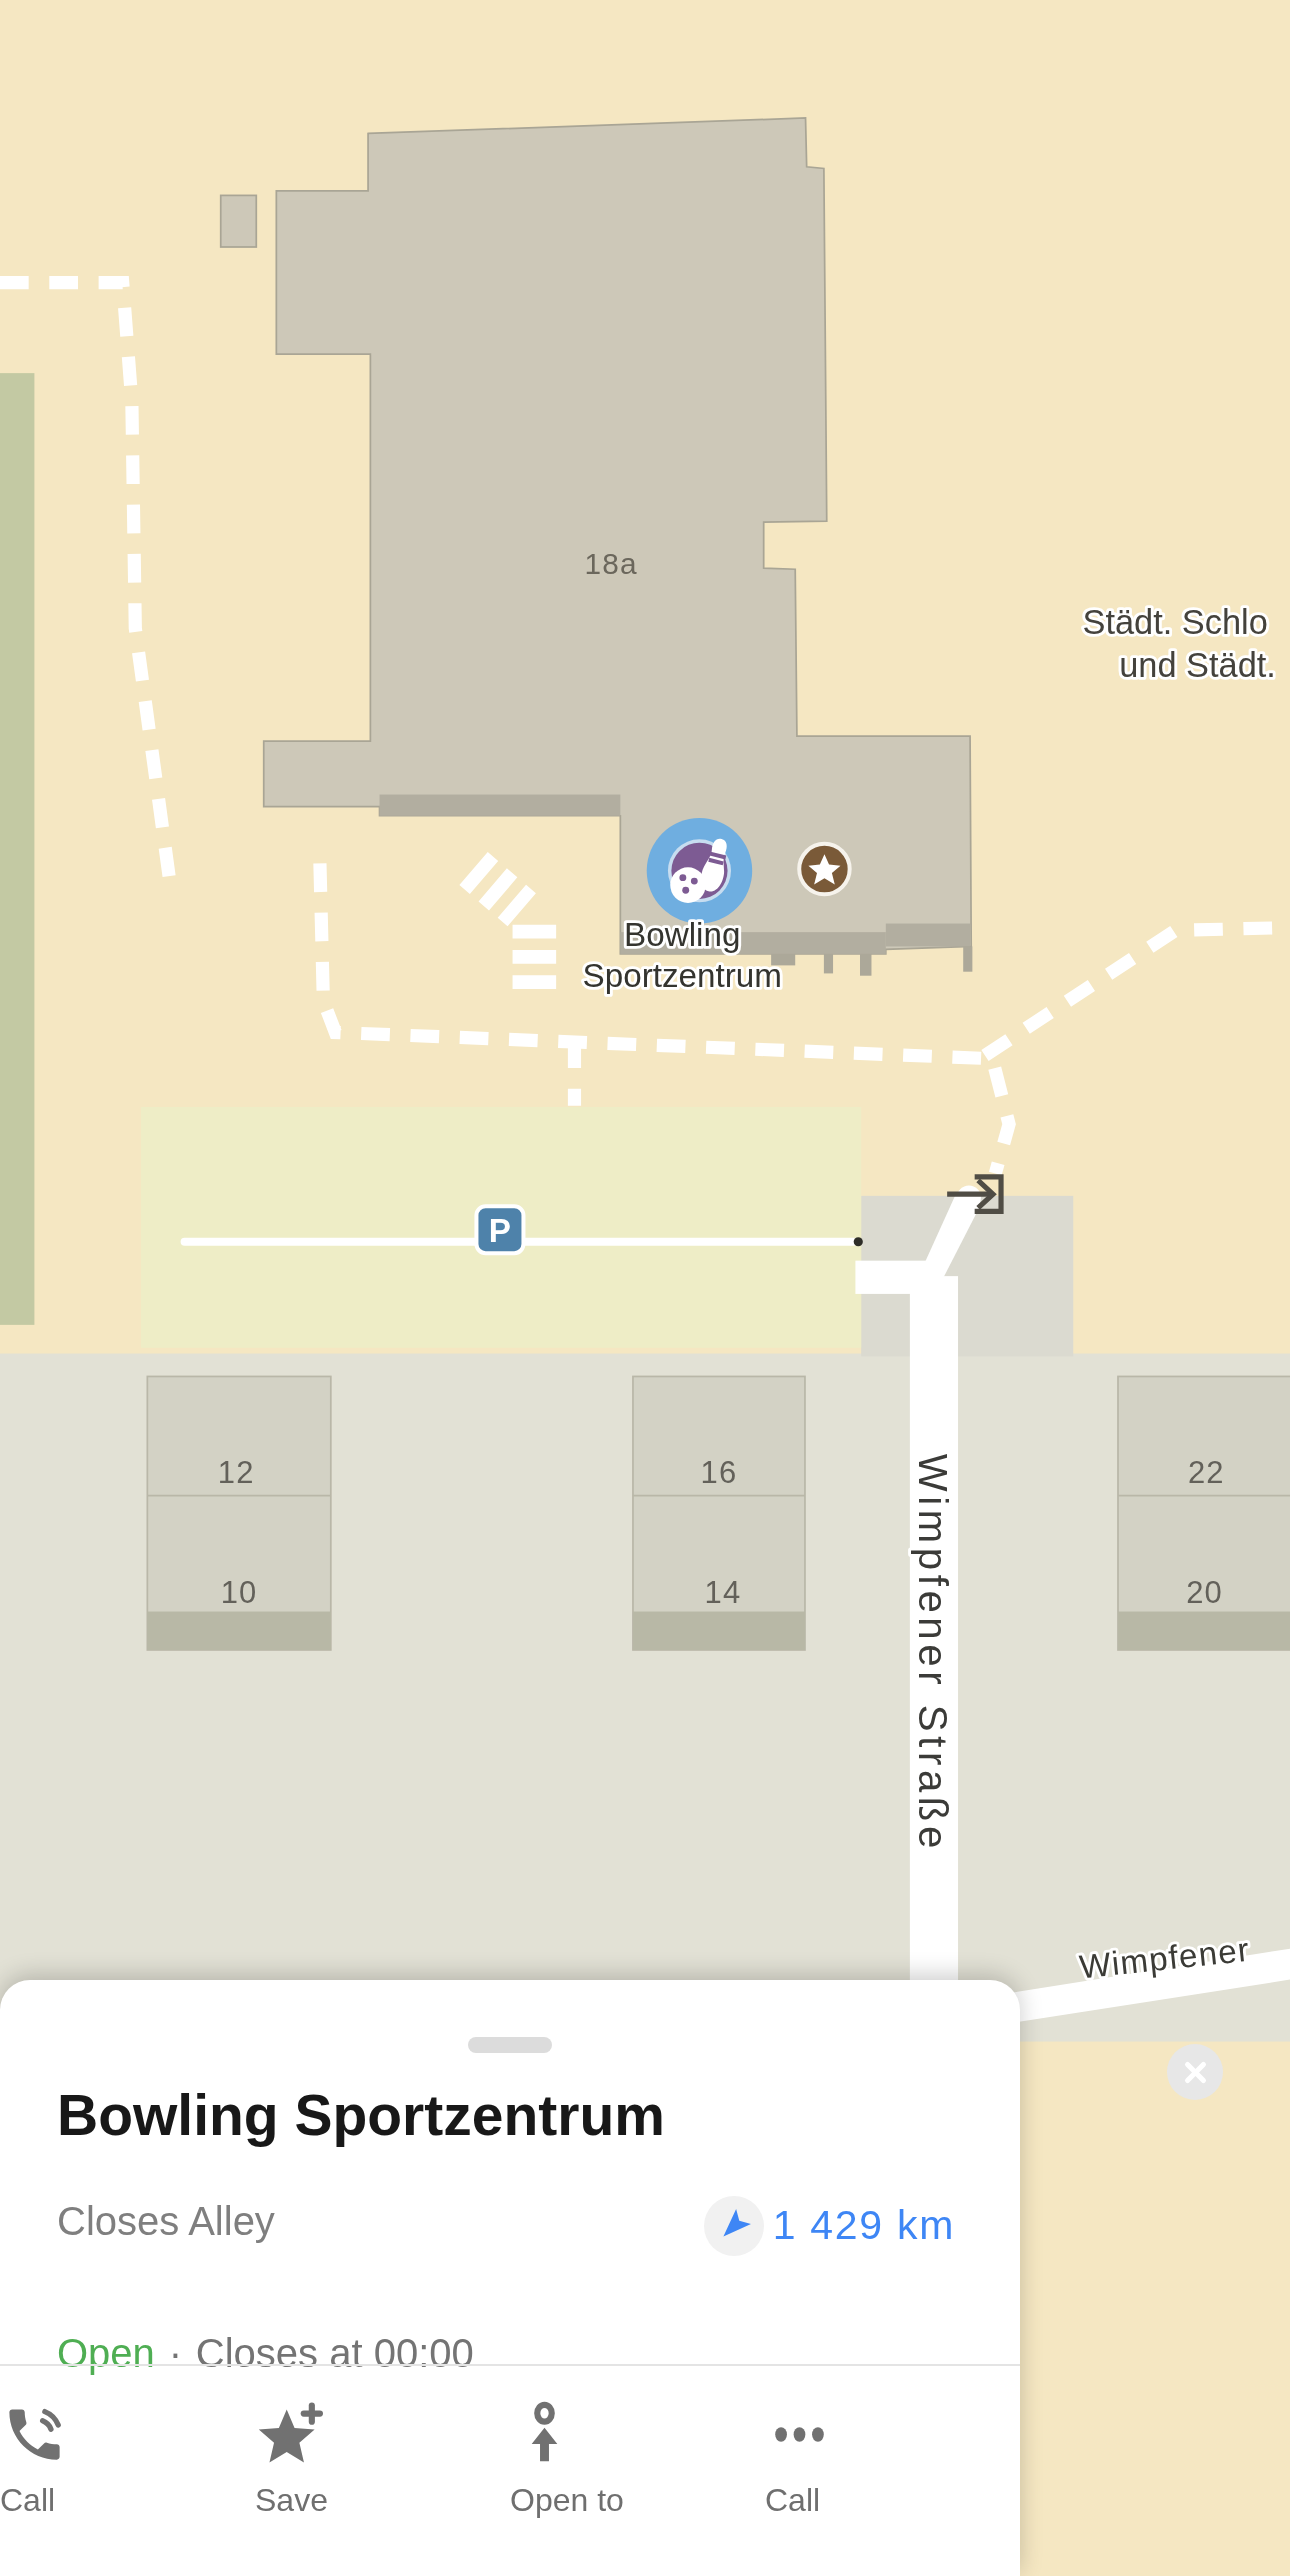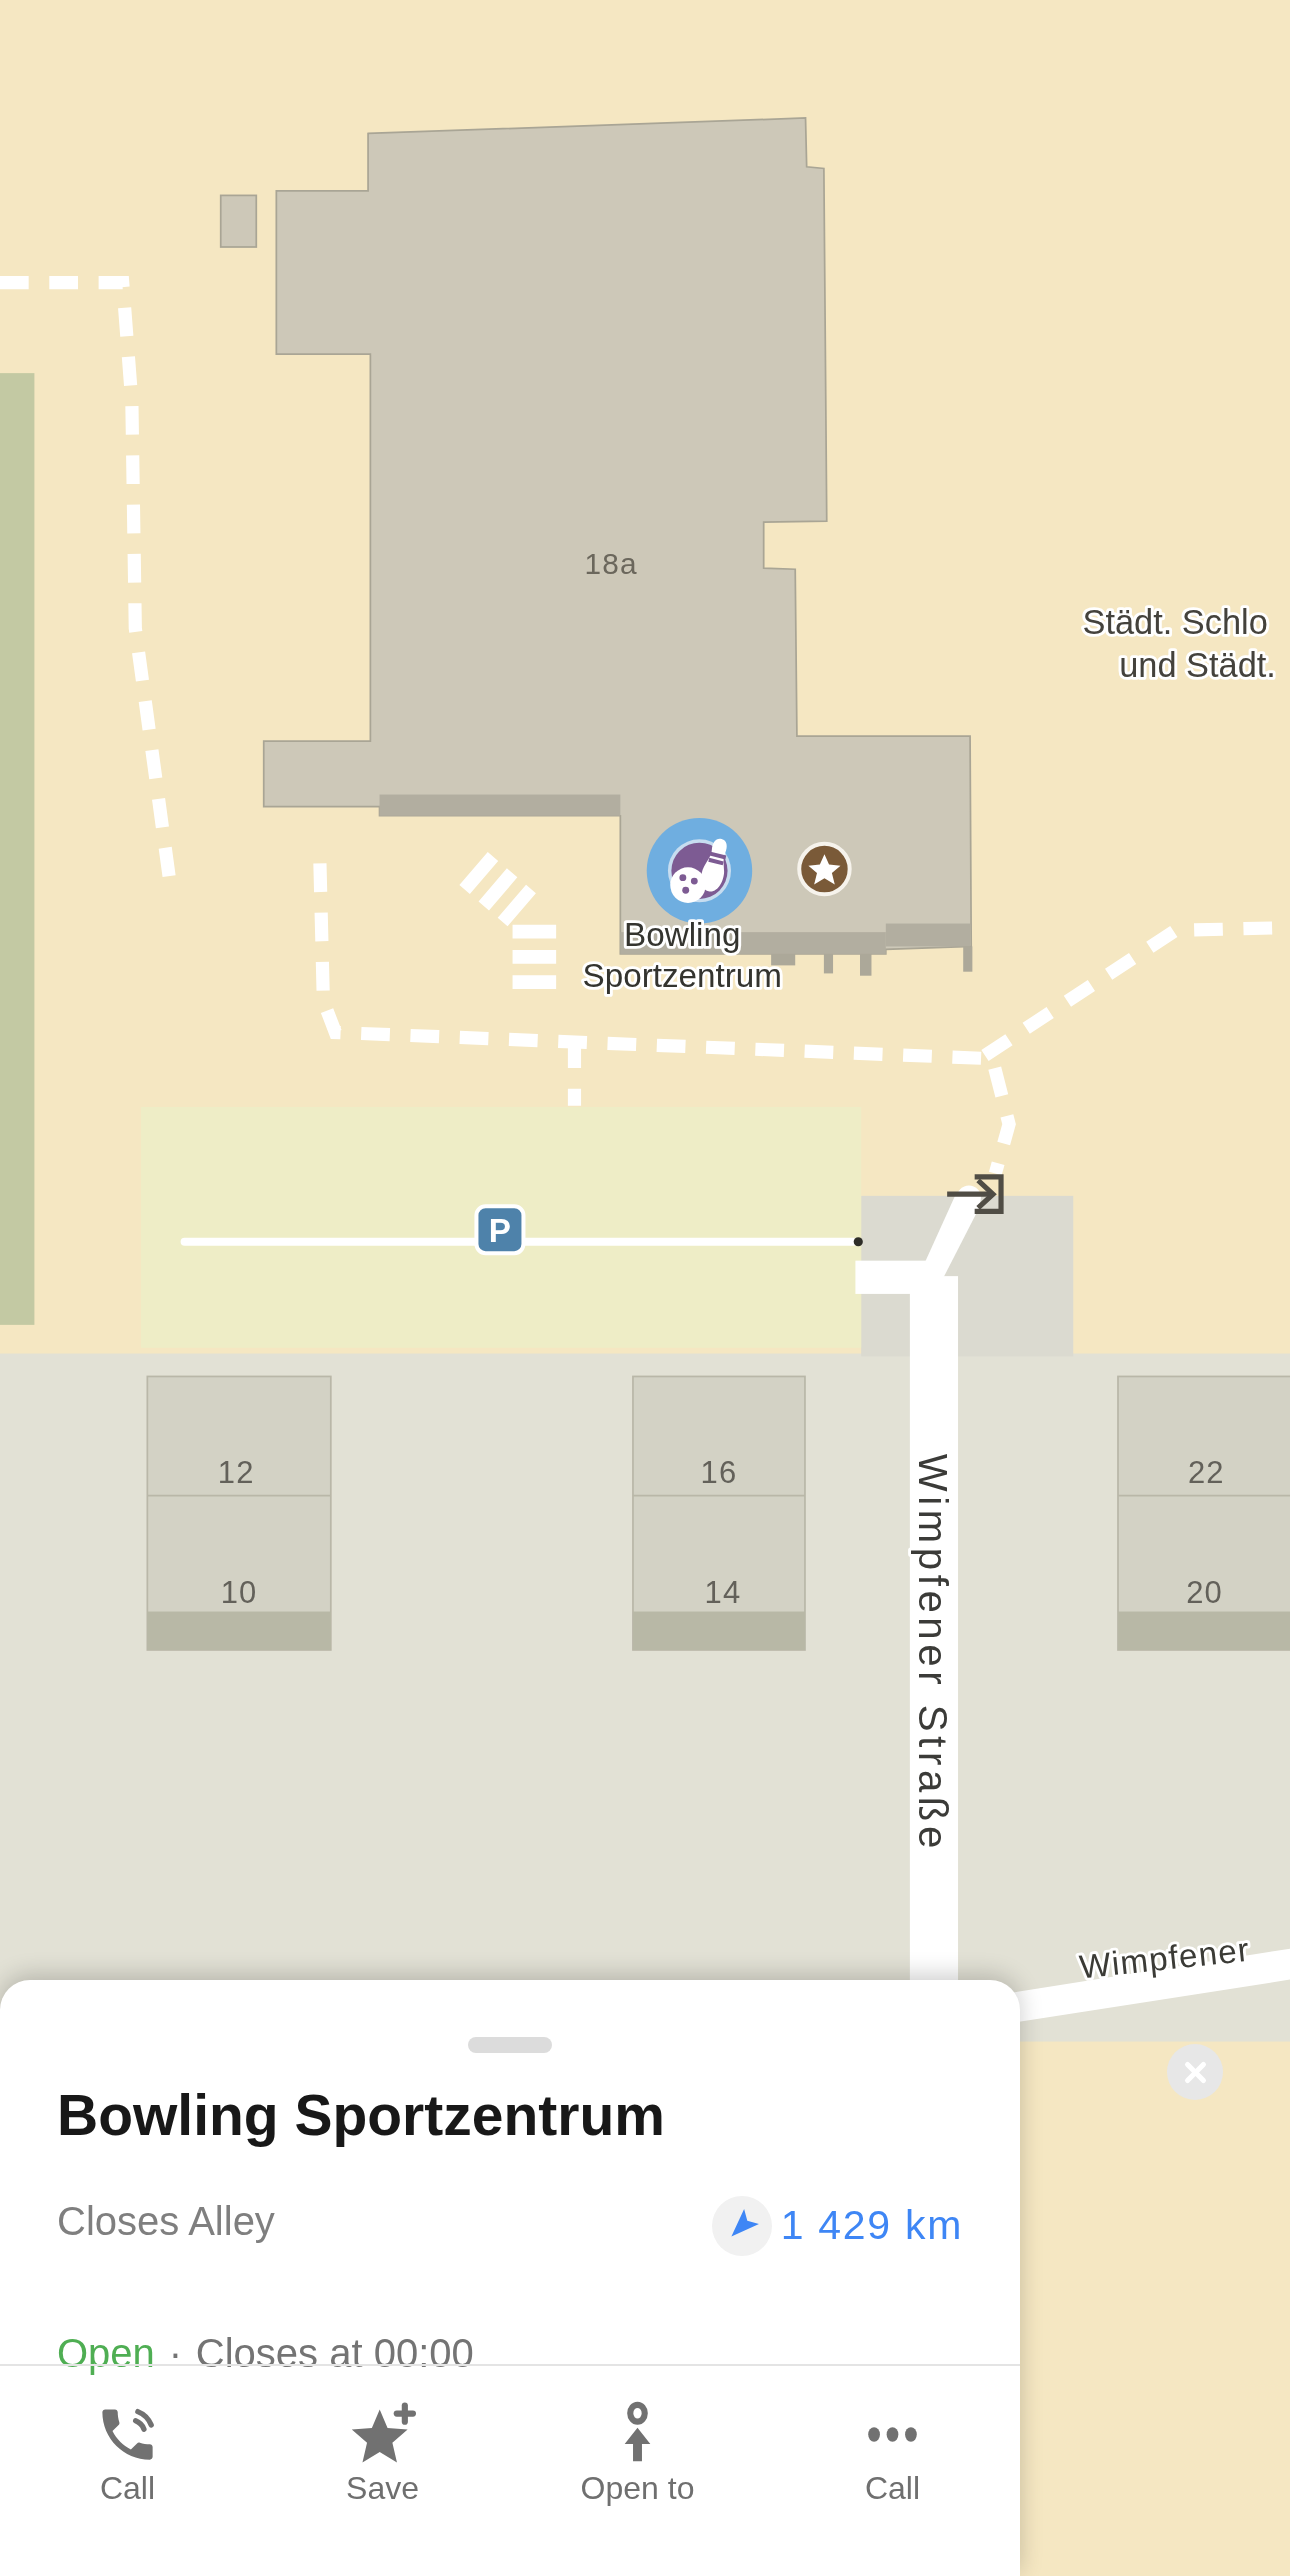--- a/index.html
+++ b/index.html
@@ -24,31 +24,31 @@
   .close-btn{
     position:absolute;top:64px;left:1167px;width:56px;height:56px;border-radius:50%;
     background:#E7E7E7;border:none;padding:0;display:flex;align-items:center;justify-content:center;cursor:pointer;
   }
   .place-title{
     position:absolute;left:57px;top:102px;margin:0;
     font-size:57px;font-weight:700;color:#181818;letter-spacing:0;
   }
   .row2{position:absolute;left:57px;right:57px;top:219px;height:63px;}
   .category{font-size:40px;color:#7F7F7F;}
-  .distance-wrap{position:absolute;right:0;top:-3.4px;display:flex;align-items:center;gap:9.2px;}
+  .distance-wrap{position:absolute;right:8px;top:-3.4px;display:flex;align-items:center;gap:9.2px;}
   .nav-circle{width:60px;height:60px;border-radius:50%;background:#F1F1F1;display:flex;align-items:center;justify-content:center;}
   .distance{font-size:41px;font-weight:500;color:#3E86F5;letter-spacing:1.7px;}
   .row3{position:absolute;left:57px;top:311px;font-size:40px;color:#747474;margin-top:40px;}
   .row3 .open{color:#4FAE53;}
   .row3 .sep{margin:0 13.8px;color:#747474;}
   .divider{position:absolute;left:0;right:0;top:384px;height:2.3px;background:#E4E4E4;}
   .actions{position:absolute;left:0;right:0;top:404px;height:184px;display:flex;}
   .action{
-    flex:1;display:flex;flex-direction:column;align-items:center;justify-content:flex-start;
-    background:none;border:none;padding:16px 0 0 0;cursor:pointer;gap:1px;
+    flex:1;display:flex;flex-direction:column;align-items:flex-start;justify-content:flex-start;
+    background:none;border:none;padding:16px 0 0 0;cursor:pointer;gap:13px;
   }
   .action .ic{width:69px;height:69px;display:flex;align-items:center;justify-content:center;}
   .action .lbl{font-size:32px;color:#6F6F6F;font-family:"Liberation Sans",sans-serif;}
 </style>
 </head>
 <body>
 
 <div class="screen">
 
   <svg class="map" width="1290" height="2042" viewBox="0 0 2250 3560">

